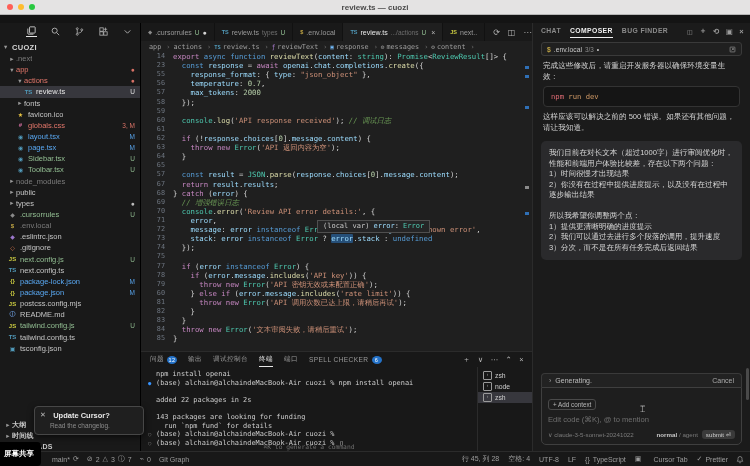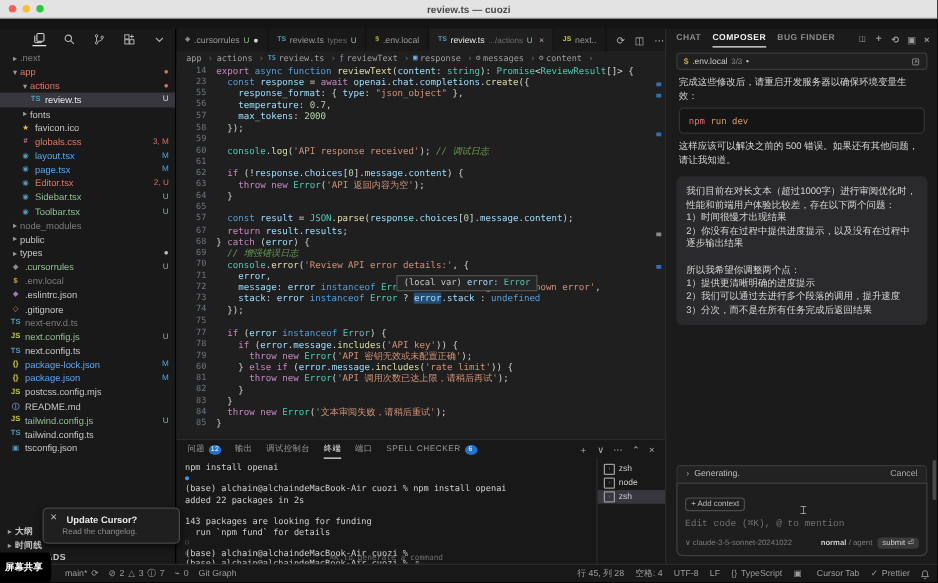--- a/index.html
+++ b/index.html
@@ -99,21 +99,21 @@
   .panel{height:100px;border-top:1px solid #2b2b2b;background:#181818;display:flex;flex-direction:column;}
   .panel-tabs{height:15px;display:flex;align-items:center;padding-left:9px;gap:11px;font-size:6.6px;color:#9a9a9a;letter-spacing:.4px;}
   .ptab{display:flex;align-items:center;gap:3px;cursor:pointer;padding:2px 0;}
   .ptab.active{color:#e8e8e8;border-bottom:1px solid #e8e8e8;}
   .pbadge{background:#2472c8;color:#fff;border-radius:50%;min-width:8px;height:8px;font-size:5.5px;
           display:flex;align-items:center;justify-content:center;padding:0 1px;}
   .pbadge:empty{display:none}
   .panel-acts{margin-left:auto;display:flex;gap:7px;padding-right:8px;color:#b5b5b5;font-size:7.5px;}
   .panel-body{flex:1;display:flex;min-height:0;}
   .term{flex:1;padding:3px 0 0 7px;position:relative;min-width:0;}
-  .term-line{display:flex;height:8.6px;line-height:8.6px;font-size:6.9px;color:#cfcfcf;white-space:pre;flex-direction:column;}
+  .term-line{display:flex;height:8.6px;line-height:8.6px;font-size:6.9px;color:#cfcfcf;white-space:pre;}
   .term-line .tb{width:8px;flex:none;font-size:5.5px;text-align:left;}
   .b-blue{color:#3794ff}.b-dim{color:#7a7a7a}
   .c-cursor .tt::after{content:"▯";color:#cfcfcf;margin-left:1px;}
   .term-hint{position:absolute;bottom:2px;left:0;right:0;text-align:center;font-size:6.3px;color:#6d6d6d;}
   .sessions{width:54px;border-left:1px solid #2b2b2b;padding-top:3px;}
   .sess{display:flex;align-items:center;gap:3px;height:11px;padding-left:5px;font-size:6.8px;color:#cfcfcf;}
   .sess.sel{background:#37373d;}
   .sess .s-ic{width:7px;height:7px;border:1px solid #9a9a9a;border-radius:1px;font-size:4.5px;line-height:6px;text-align:center;color:#9a9a9a;}
 
   
@@ -137,21 +137,21 @@
            font-size:7.6px;line-height:10.5px;color:#d6d6d6;white-space:pre-wrap;}
   .chat-scroll{position:absolute;right:1px;top:345px;width:3px;height:32px;background:#4a4a4a;border-radius:2px;}
   .chat-bottom{margin-top:auto;padding:0 8px 7px 8px;}
   .genbar{border:1px solid #3a3a3a;border-bottom:none;border-radius:4px 4px 0 0;background:#222;
           display:flex;align-items:center;font-size:7px;color:#bdbdbd;padding:3px 7px;}
   .genbar .g-ch{color:#9a9a9a;margin-right:4px;}
   .genbar .g-cancel{margin-left:auto;color:#a9a9a9;}
   .inputbox{border:1px solid #3f3f3f;border-radius:0 0 5px 5px;background:#1e1e1e;padding:5px 6px 5px 6px;position:relative;}
   .addctx{display:inline-block;border:1px solid #4a4a4a;border-radius:3px;color:#b9b9b9;
           font-size:6.3px;padding:1px 4px;}
-  .ph{margin-top:4px;font-size:7.6px;color:#6f6f6f;font-family:Liberation Mono, monospace;}
+  .ph{margin-top:4px;font-size:7.6px;color:#6f6f6f;}
   .ibeam{position:absolute;left:98px;top:16px;color:#e8e8e8;font-size:9px;}
   .in-foot{display:flex;align-items:center;margin-top:6px;font-size:6.2px;color:#7c7c7c;}
   .in-model{white-space:nowrap;overflow:hidden;}
   .in-right{margin-left:auto;display:flex;align-items:center;gap:4px;}
   .in-mode b{color:#c9c9c9;font-weight:bold;}
   .submit{background:#3a3a3a;border-radius:3px;color:#cfcfcf;padding:1px 4px;font-size:6.2px;}
 
   
   .statusbar{position:absolute;left:0;right:0;bottom:0;height:14px;background:#181818;
              border-top:1px solid #2b2b2b;display:flex;align-items:center;font-size:7px;color:#9d9d9d;}
@@ -207,20 +207,24 @@
             <rect x="8.5" y="8.5" width="6" height="6"></rect>
             <path d="M11.5 1v6M8.5 4h6"></path>
           </svg>
       </span>
       <span class="act-ico">
         <svg width="9" height="9" viewBox="0 0 16 16" fill="none" stroke="currentColor" stroke-width="1.6">
             <path d="M3 6l5 5 5-5"></path>
           </svg>
       </span>
     </div>
+    <div class="root-row">
+      <span class="tw" style="width:8px;font-size:6.5px;color:#9a9a9a;">▾</span>
+      <span>CUOZI</span>
+    </div>
     <div class="tree">
 
         <div class="tree-row c-dim" data-depth="1">
           <span class="tw">▸</span>
 
           <span class="lbl">.next</span>
 
         </div>
 
         <div class="tree-row c-err" data-depth="1">
@@ -273,26 +277,20 @@
         </div>
 
         <div class="tree-row c-mod" data-depth="2">
 
           <span class="ic ic-react">◉</span>
           <span class="lbl">page.tsx</span>
           <span class="bdg">M</span>
         </div>
 
 
-        <div class="tree-row c-err" data-depth="2">
-
-          <span class="ic ic-react">◉</span>
-          <span class="lbl">Editor.tsx</span>
-          <span class="bdg">2, U</span>
-        </div>
 
         <div class="tree-row c-unt" data-depth="2">
 
           <span class="ic ic-react">◉</span>
           <span class="lbl">Sidebar.tsx</span>
           <span class="bdg">U</span>
         </div>
 
         <div class="tree-row c-unt" data-depth="2">
 
@@ -343,26 +341,20 @@
 
         </div>
 
         <div class="tree-row" data-depth="1">
 
           <span class="ic ic-git">◇</span>
           <span class="lbl">.gitignore</span>
 
         </div>
 
-        <div class="tree-row c-dim" data-depth="1">
-
-          <span class="ic ic-ts">TS</span>
-          <span class="lbl">next-env.d.ts</span>
-
-        </div>
 
         <div class="tree-row c-unt" data-depth="1">
 
           <span class="ic ic-js">JS</span>
           <span class="lbl">next.config.js</span>
           <span class="bdg">U</span>
         </div>
 
         <div class="tree-row" data-depth="1">
 

